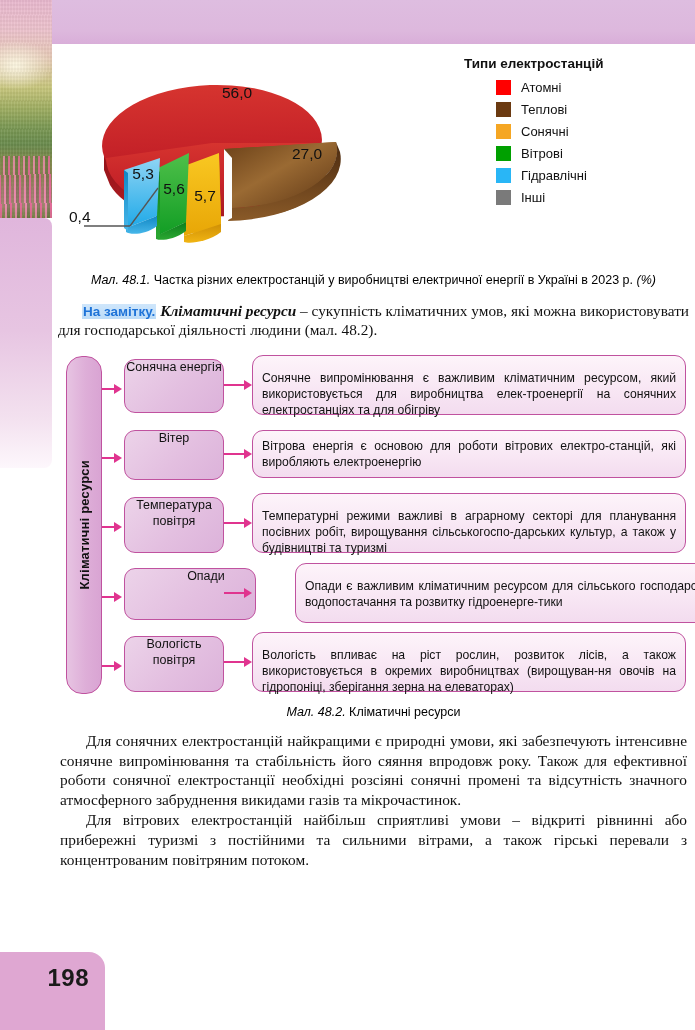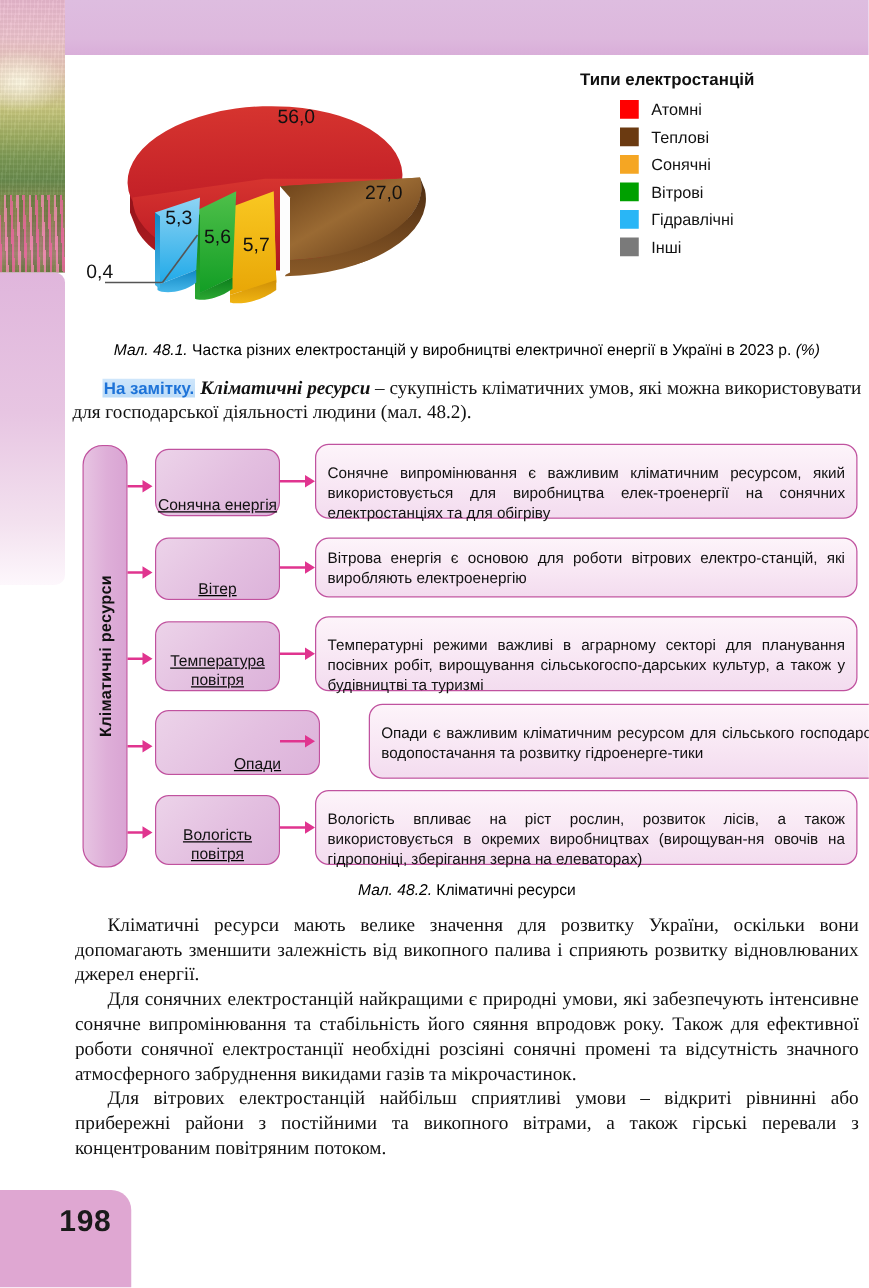--- a/index.html
+++ b/index.html
@@ -107,21 +107,21 @@
     display:flex;align-items:center;justify-content:center;
   }
   #vert-box .vlabel{
     writing-mode:vertical-rl;transform:rotate(180deg);
     font-size:13px;font-weight:bold;color:#111;letter-spacing:.2px;white-space:nowrap;
   }
   .key-box{
     position:absolute;left:66px;width:98px;
     background:linear-gradient(135deg,#ecd3e9 0%,#e3bfe0 55%,#dcb2da 100%);
     border:1.6px solid #c0529f;border-radius:11px;
-    display:flex;align-items:flex-end;justify-content:center;text-align:center;text-decoration:underline;
+    display:flex;align-items:flex-start;justify-content:center;text-align:center;
   }
   .key-box span{font-size:12.5px;color:#111;line-height:1.22;}
   .desc-box{
     position:absolute;left:194px;width:434px;
     background:linear-gradient(180deg,#fdf4fa 0%,#f8e7f4 55%,#f3dcef 100%);
     border:1.6px solid #c0529f;border-radius:11px;
     padding:15px 9px 5px 9px;box-sizing:border-box;
   }
   .desc-box span{
     font-size:12.2px;color:#111;line-height:1.30;text-align:justify;display:block;
@@ -387,18 +387,17 @@
       <span>Вологість впливає на ріст рослин, розвиток лісів, а також використовується в окремих виробництвах (вирощуван-ня овочів на гідропоніці, зберігання зерна на елеваторах)</span>
     </div>
   </div>
 
   <div class="caption" style="margin-top:10px;">
     <span class="ital">Мал. 48.2.</span>
     <span>Кліматичні ресурси</span>
   </div>
 
   <div id="body-text">
-    <p>Кліматичні ресурси мають велике значення для розвитку України, оскільки вони допомагають зменшити залежність від викопного палива і сприяють розвитку відновлюваних джерел енергії.</p>
     <p>Для сонячних електростанцій найкращими є природні умови, які забезпечують інтенсивне сонячне випромінювання та стабільність його сяяння впродовж року. Також для ефективної роботи сонячної електростанції необхідні розсіяні сонячні промені та відсутність значного атмосферного забруднення викидами газів та мікрочастинок.</p>
-    <p>Для вітрових електростанцій найбільш сприятливі умови – відкриті рівнинні або прибережні райони з постійними та викопного вітрами, а також гірські перевали з концентрованим повітряним потоком.</p>
+    <p>Для вітрових електростанцій найбільш сприятливі умови – відкриті рівнинні або прибережні туризмі з постійними та сильними вітрами, а також гірські перевали з концентрованим повітряним потоком.</p>
   </div>
 
 </div>
 
 </body></html>

